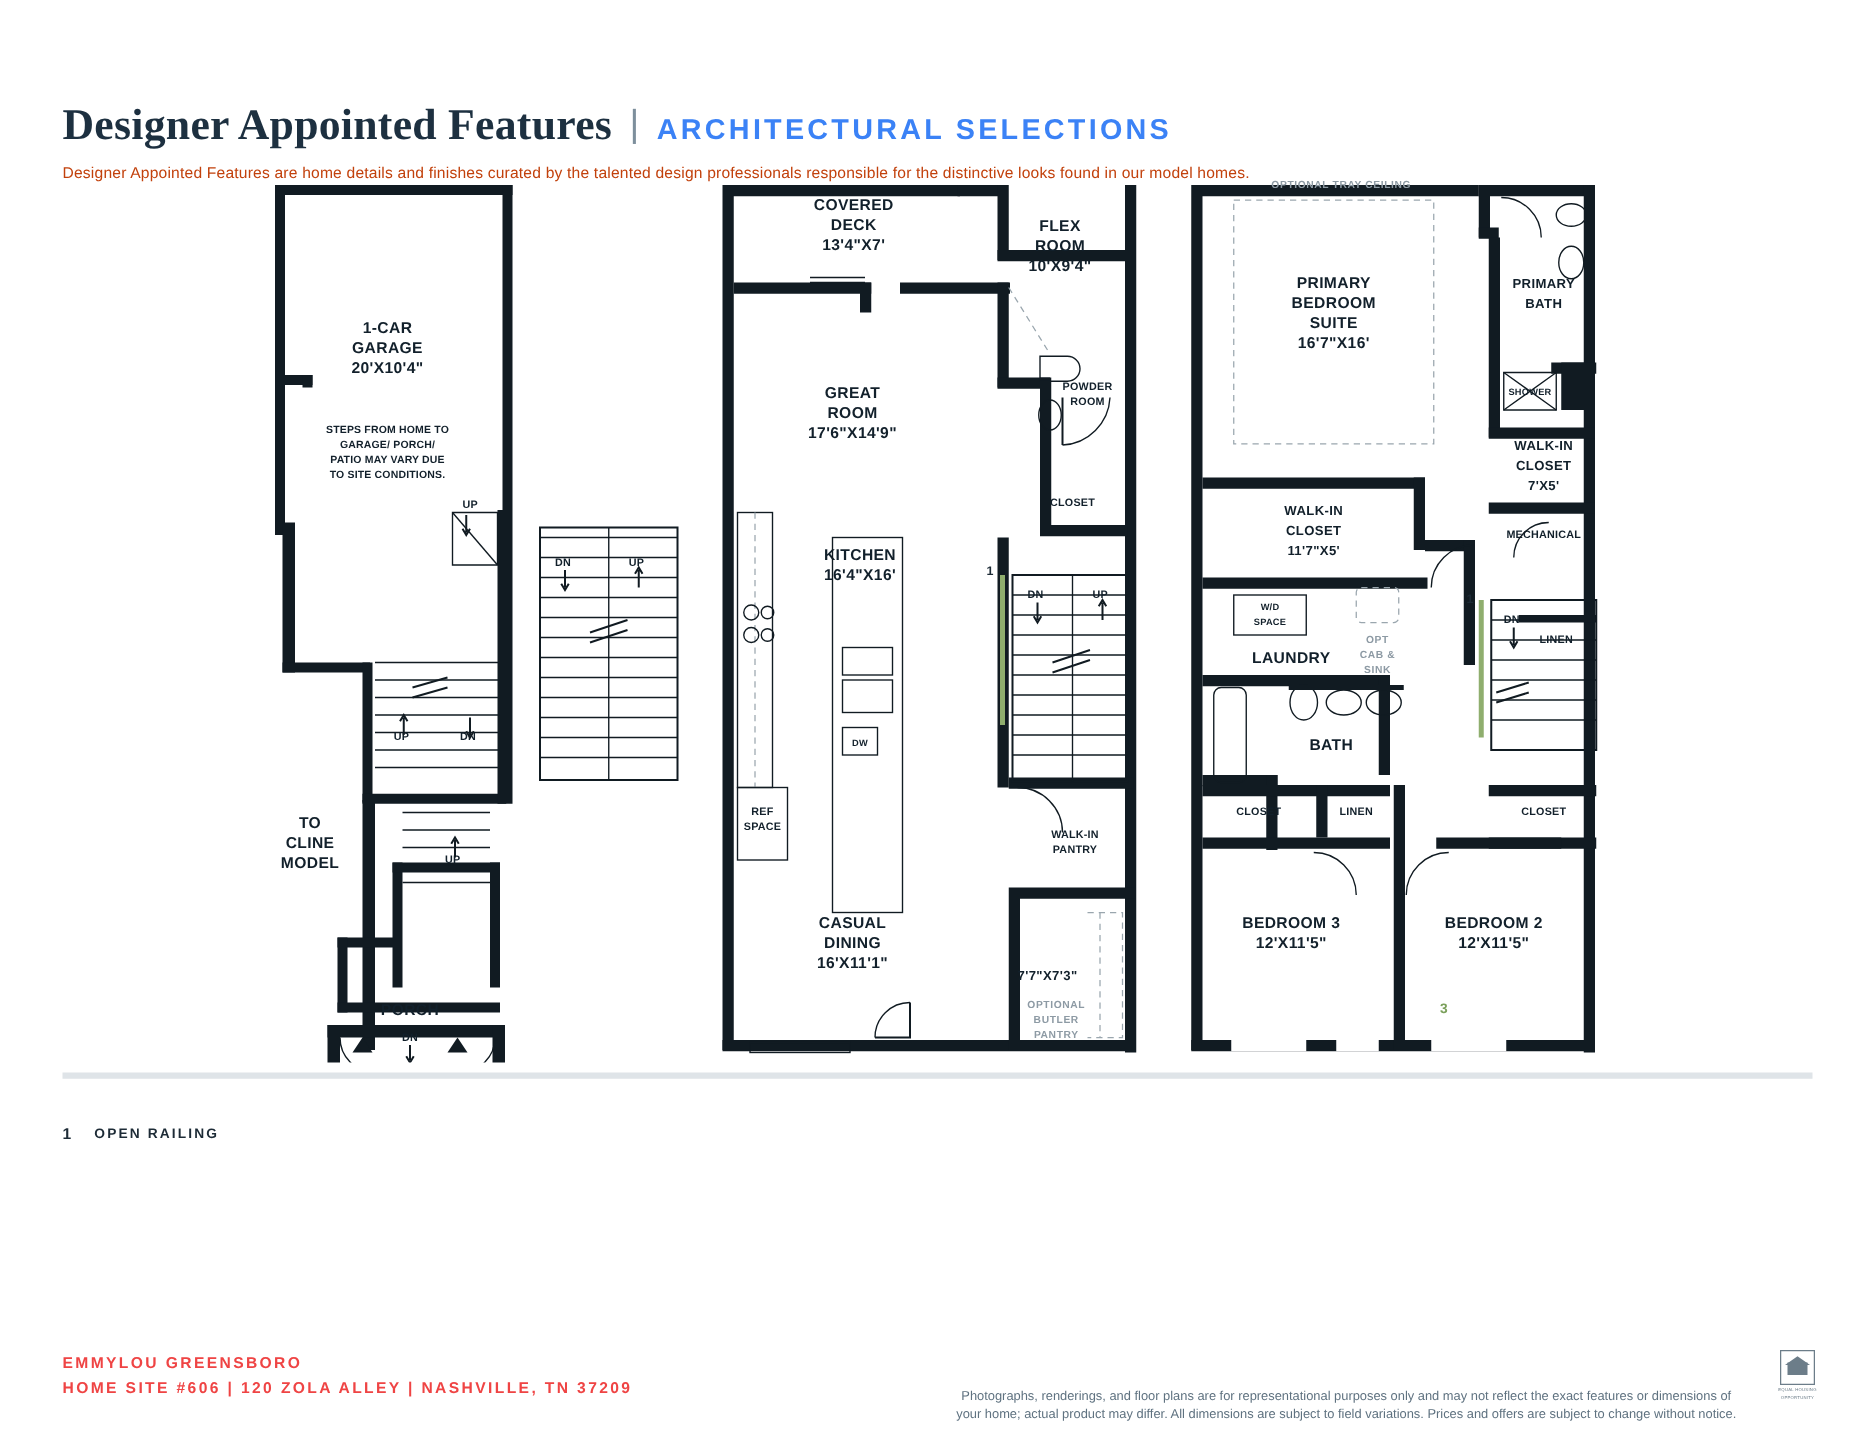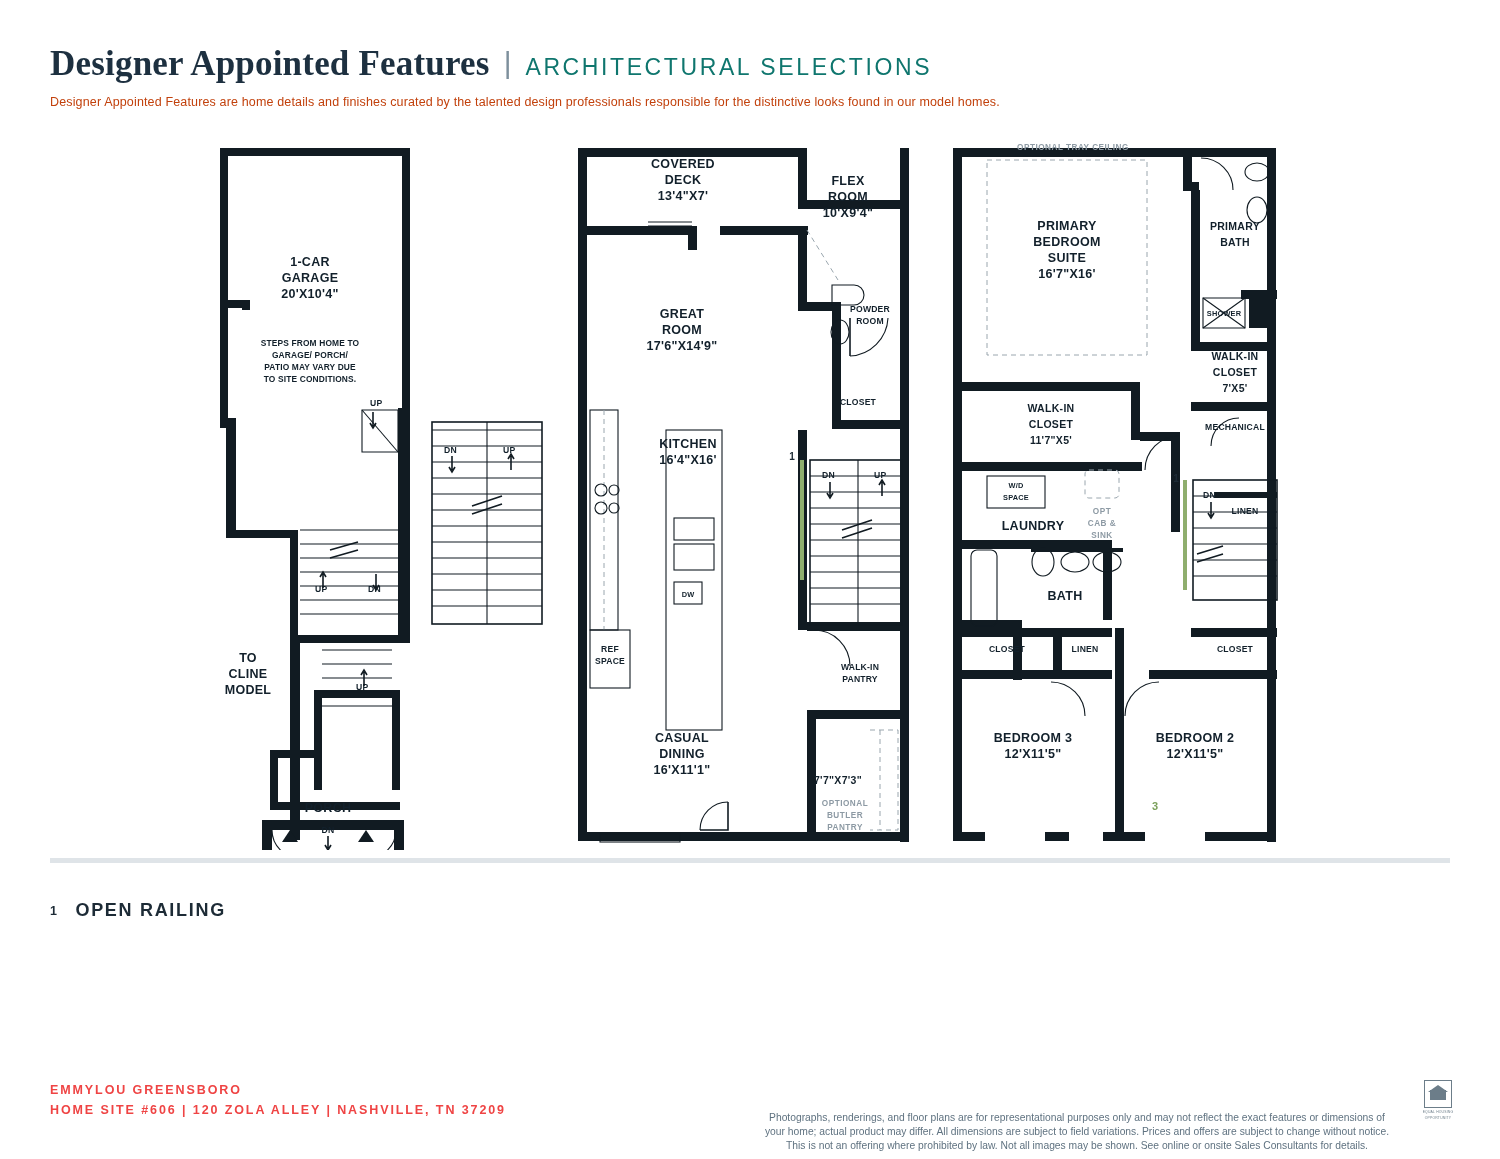--- a/index.html
+++ b/index.html
@@ -24,38 +24,40 @@
   .header {
     position: absolute;
     left: 50px;
     top: 44px;
     width: 1400px;
   }
   .title-row {
     display: flex;
     align-items: baseline;
     gap: 14px;
+    margin-top: 36px;
   }
   .title-main {
     font-family: "Liberation Serif", serif;
     font-weight: bold;
     font-size: 35px;
     color: #1d3040;
     letter-spacing: 0.2px;
   }
   .title-divider {
     font-size: 30px;
     color: #7d8f9c;
     font-weight: 300;
     transform: translateY(-2px);
   }
   .title-sub {
     font-size: 23px;
     letter-spacing: 2.6px;
-    color: #0f766e;
+    color: #3b82f6;
+    font-weight: bold;
   }
   .subtitle {
     margin-top: 11px;
     font-size: 12.5px;
     color: #c2410c;
     letter-spacing: 0.15px;
   }
 
   
   .plans {
@@ -93,21 +95,21 @@
     align-items: center;
     gap: 18px;
   }
   .legend-num {
     font-size: 12.5px;
     font-weight: bold;
     color: #1d2b36;
     letter-spacing: 0.5px;
   }
   .legend-label {
-    font-size: 18px;
+    font-size: 11px;
     font-weight: bold;
     letter-spacing: 1.7px;
     color: #1d2b36;
   }
 
   
   .footer-left {
     position: absolute;
     left: 50px;
     top: 1080px;
@@ -496,21 +498,20 @@
   </div>
 
   <div class="footer-left">
     <div>EMMYLOU GREENSBORO</div>
     <div>HOME SITE #606  |  120 ZOLA ALLEY  |  NASHVILLE, TN 37209</div>
   </div>
 
   <div class="footer-right">
     <div>Photographs, renderings, and floor plans are for representational purposes only and may not reflect the exact features or dimensions of</div>
     <div>your home; actual product may differ. All dimensions are subject to field variations. Prices and offers are subject to change without notice.</div>
-    <div>This is not an offering where prohibited by law. Not all images may be shown. See online or onsite Sales Consultants for details.</div>
   </div>
 
   <div class="eho">
     <div class="eho-box"></div>
     <div class="eho-cap">EQUAL HOUSING</div>
     <div class="eho-cap">OPPORTUNITY</div>
   </div>
 
 </div>
 

